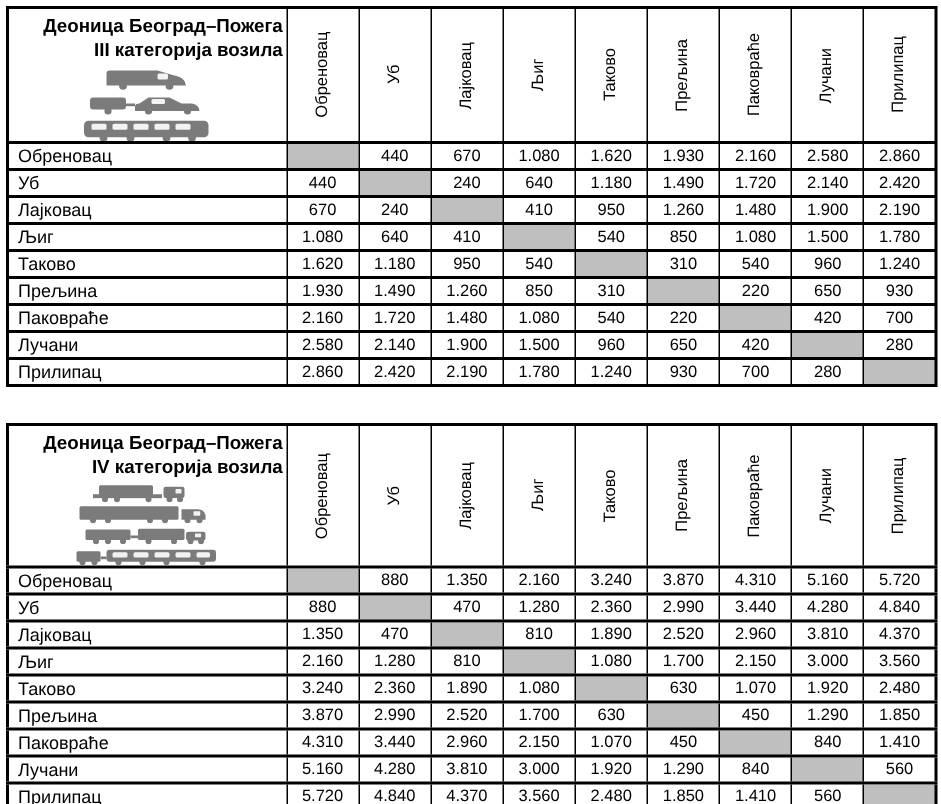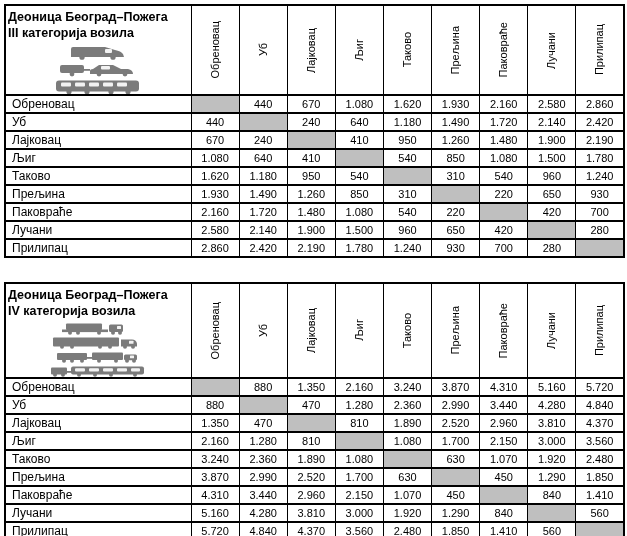--- a/index.html
+++ b/index.html
@@ -23,21 +23,21 @@
     border: 1px solid #000;
     border-top-width: 2px;
     border-bottom-width: 2px;
     overflow: hidden;
   }
 
   
   tr.header-row td { height: 84px; }
   td.title-cell {
     vertical-align: top;
-    text-align: left;
+    text-align: right;
     padding: 3px 2px 0 2px;
   }
   .title-line {
     font-weight: bold;
     font-size: 12.5px;
     line-height: 1.3;
     white-space: nowrap;
   }
   .icons-stack {
     margin-top: 2px;

